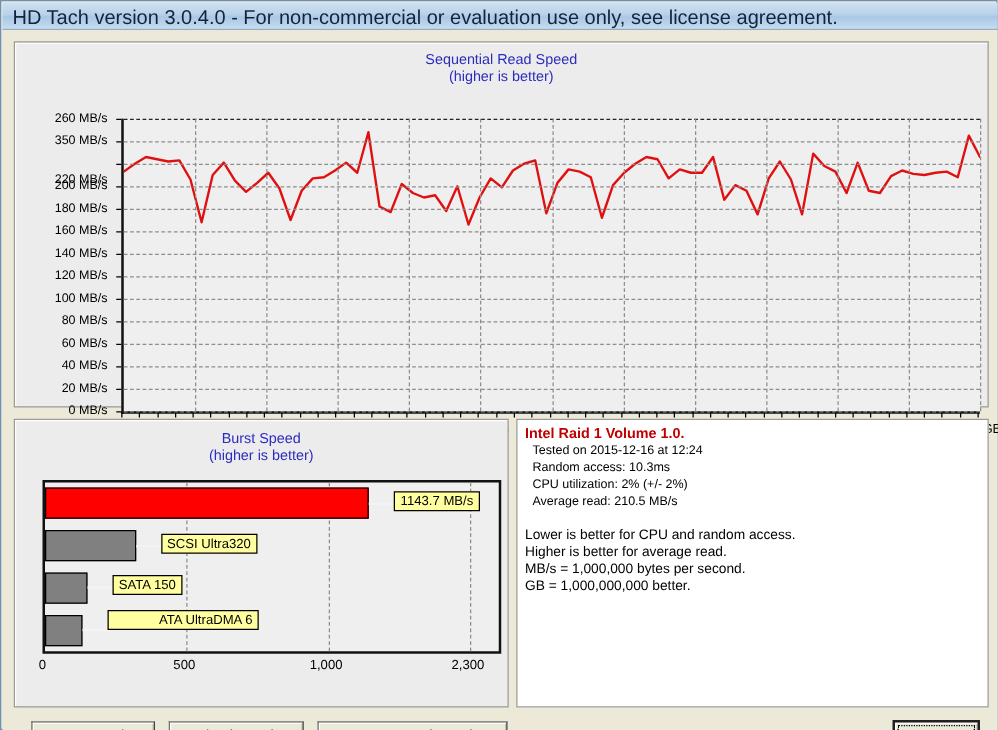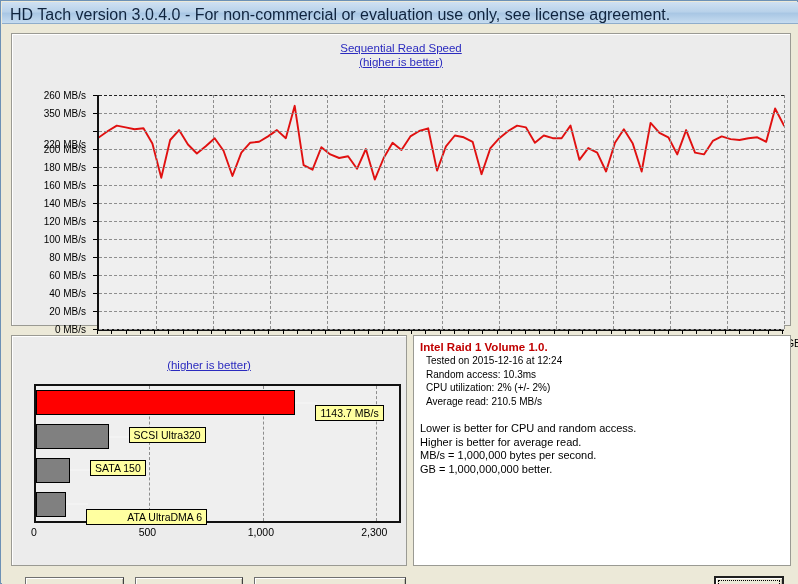--- a/index.html
+++ b/index.html
@@ -38,21 +38,21 @@
     border:1px solid #9a9a93;
     box-shadow: inset 1px 1px 0 #ffffff;
     box-sizing:border-box;
   }
   #seq-panel{left:9px;top:9px;width:780px;height:293px;}
   #burst-panel{left:9px;top:311px;width:396px;height:231px;}
   #info-panel{left:411px;top:311px;width:378px;height:231px;background:#ffffff;}
 
   .chart-title{
     position:absolute;width:100%;text-align:center;
-    color:#2b2bbf;font-size:11.5px;line-height:13px;text-decoration:underline;
+    color:#2b2bbf;font-size:11.5px;line-height:13px;
   }
 
   
   #seq-plot{
     position:absolute;left:85px;top:61px;width:687px;height:236px;
     background:#efefef;
     border-left:2px solid #111;
     border-bottom:2px solid #111;
     box-sizing:border-box;
   }
@@ -278,20 +278,21 @@
           <div class="xtick" style="left: 698.646px; top: -3px;"></div>
           <div class="xtick" style="left: 712.917px; top: -3px;"></div>
           <div class="xtick" style="left: 727.188px; top: -3px;"></div>
           <div class="xtick" style="left: 741.458px; top: -3px;"></div>
           <div class="xtick" style="left: 755.729px; top: -3px;"></div>
           <div class="xtick" style="left: 770px; top: -3px;"></div>
         </div>
     </div>
 
     <div class="panel" id="burst-panel">
+      <div class="chart-title" style="top:9px;">Burst Speed</div>
       <div class="chart-title" style="top:23px;">(higher is better)</div>
 
       <div id="burst-plot">
           <div class="bgrid" style="left: 113.438px;"></div>
           <div class="bgrid" style="left: 226.875px;"></div>
           <div class="bgrid" style="left: 340.312px;"></div>
           <div class="bar red" style="top: 4.375px; width: 259.477px; height: 25px;"></div>
           <div class="leader" style="left: 259.477px; top: 15.875px; width: 22px;"></div>
           <div class="bar grey" style="top: 38.125px; width: 72.6px; height: 25px;"></div>
           <div class="leader" style="left: 72.6px; top: 49.625px; width: 22px;"></div>
@@ -299,24 +300,24 @@
           <div class="leader" style="left: 34.0312px; top: 83.375px; width: 22px;"></div>
           <div class="bar grey" style="top: 105.625px; width: 30.1744px; height: 25px;"></div>
           <div class="leader" style="left: 30.1744px; top: 117.125px; width: 22px;"></div>
         </div>
       <div class="bxlabels" id="burst-xlabels" style="top:190px;">
           <div class="bxlabel" style="left: 22px; top: 0px;">0</div>
           <div class="bxlabel" style="left: 135.438px; top: 0px;">500</div>
           <div class="bxlabel" style="left: 248.875px; top: 0px;">1,000</div>
           <div class="bxlabel" style="left: 362.312px; top: 0px;">2,300</div>
         </div>
-    <div class="bar-label" style="left: 303.477px; top: 64.875px; margin-top: 12px;">1143.7 MB/s</div>
+    <div class="bar-label" style="left: 303.477px; top: 64.875px;">1143.7 MB/s</div>
         <div class="bar-label" style="left: 116.6px; top: 98.625px;">SCSI Ultra320</div>
         <div class="bar-label" style="left: 78.0312px; top: 132.375px;">SATA 150</div>
-        <div class="bar-label" style="left: 74.1744px; top: 181px; padding-left: 40px;">ATA UltraDMA 6</div>
+        <div class="bar-label" style="left: 74.1744px; top: 160px; padding-left: 40px;">ATA UltraDMA 6</div>
       </div>
 
     <div class="panel" id="info-panel">
       <div class="inner">
         <div class="info-head">Intel Raid 1 Volume 1.0.</div>
         <div class="info-line">Tested on 2015-12-16 at 12:24</div>
         <div class="info-line">Random access: 10.3ms</div>
         <div class="info-line">CPU utilization: 2% (+/- 2%)</div>
         <div class="info-line">Average read: 210.5 MB/s</div>
 

